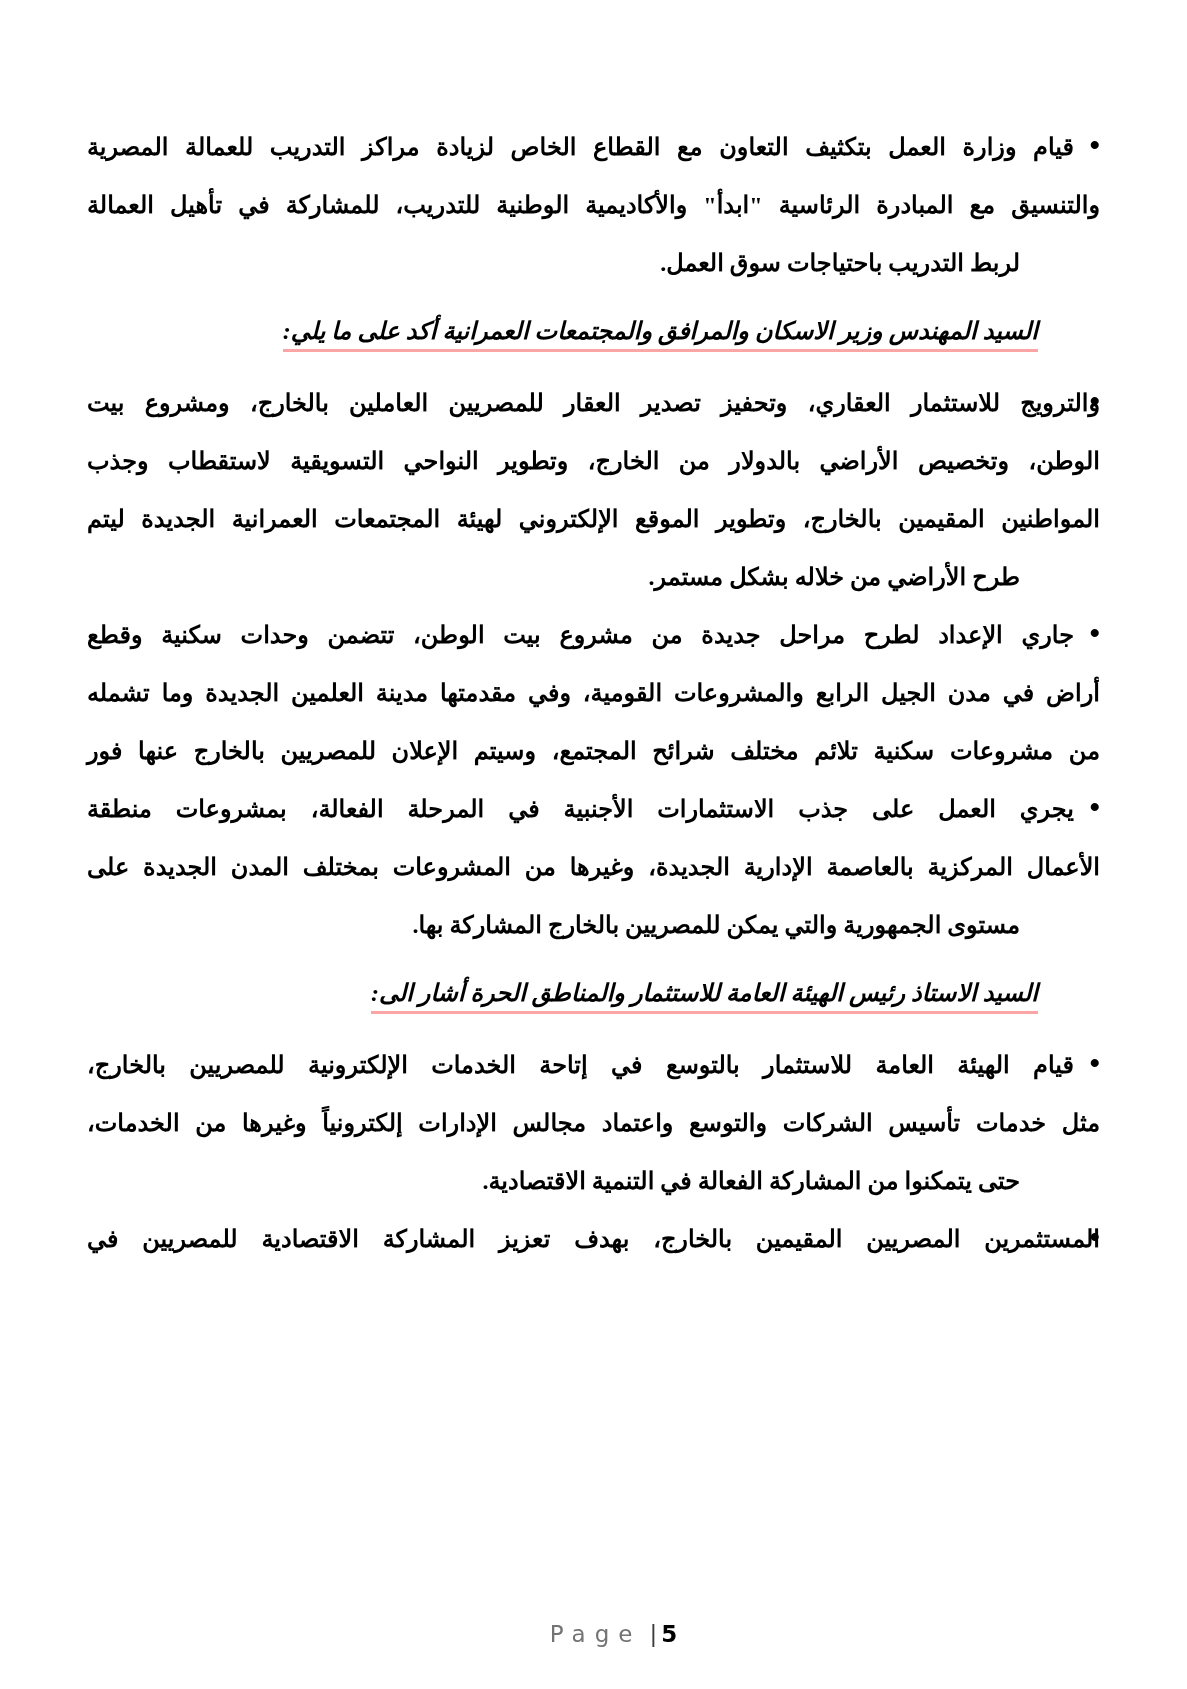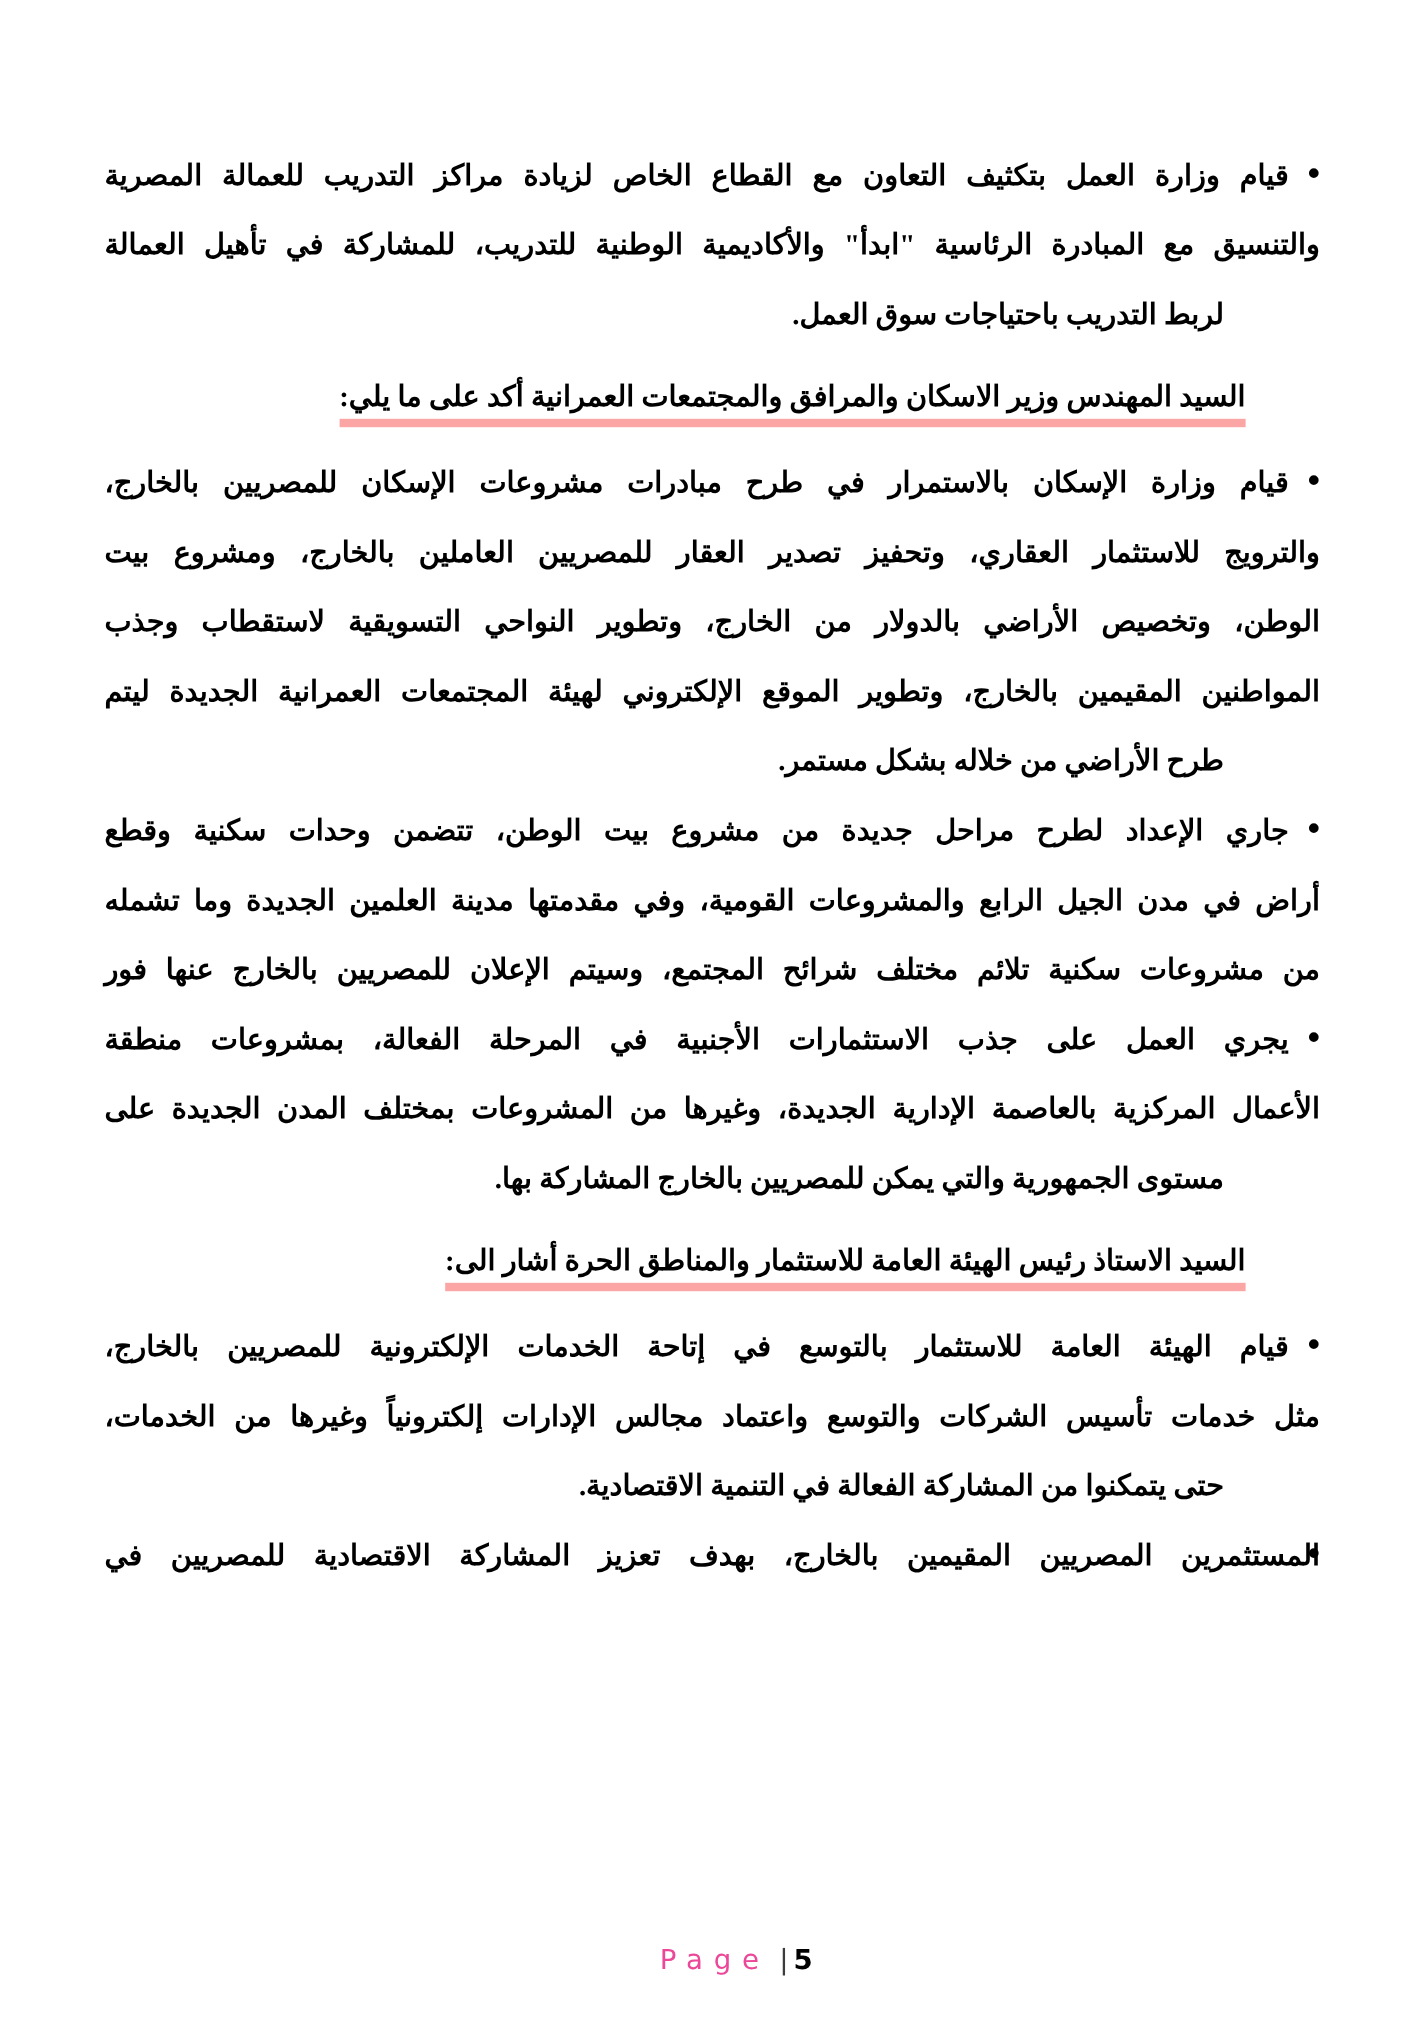--- a/index.html
+++ b/index.html
@@ -43,47 +43,48 @@
     line-height:58px;
   }
   .heading {
     line-height:58px;
     margin:10px 0 14px;
     text-align:right;
     text-align-last:right;
     padding-right:62px;
   }
   .heading .heading-text {
-    border-bottom:7px solid #fca5a5;
+    border-bottom:3px solid #fca5a5;
     padding-bottom:5px;
+    font-style:italic;
   }
 
   .footer {
     position:absolute;
     left:0; bottom:42px;
     width:100%;
     text-align:center;
     direction:ltr;
     font-family:"DejaVu Sans","Liberation Sans",sans-serif;
     font-size:23px;
   }
-  .f-label { color:#ec4899; letter-spacing:9px;margin-left:40px; }
+  .f-label { color:#737373; letter-spacing:9px;margin-left:40px; }
   .f-sep   { color:#3c3c3c; margin:0 4px 0 8px; }
   .f-num   { color:#000000; font-weight:bold; }
 </style>
 </head>
 <body>
 
 <main>
   <div class="doc" id="doc" dir="rtl" lang="ar">
       <div class="line first"><span class="bullet">•</span><span>قيام وزارة العمل بتكثيف التعاون مع القطاع الخاص لزيادة مراكز التدريب للعمالة المصرية</span></div>
       <div class="line"><span>والتنسيق مع المبادرة الرئاسية "ابدأ" والأكاديمية الوطنية للتدريب، للمشاركة في تأهيل العمالة</span></div>
       <div class="line end"><span>لربط التدريب باحتياجات سوق العمل.</span></div>
       <div class="heading"><span class="heading-text">السيد المهندس وزير الاسكان والمرافق والمجتمعات العمرانية أكد على ما يلي:</span></div>
-      <div class="line first"><span class="bullet">•</span><span>قيام وزارة الإسكان بالاستمرار في طرح مبادرات مشروعات الإسكان للمصريين بالخارج،</span></div>
+      <div class="line first"><span class="bullet">•</span></div>
       <div class="line"><span>والترويج للاستثمار العقاري، وتحفيز تصدير العقار للمصريين العاملين بالخارج، ومشروع بيت</span></div>
       <div class="line"><span>الوطن، وتخصيص الأراضي بالدولار من الخارج، وتطوير النواحي التسويقية لاستقطاب وجذب</span></div>
       <div class="line"><span>المواطنين المقيمين بالخارج، وتطوير الموقع الإلكتروني لهيئة المجتمعات العمرانية الجديدة ليتم</span></div>
       <div class="line end"><span>طرح الأراضي من خلاله بشكل مستمر.</span></div>
       <div class="line first"><span class="bullet">•</span><span>جاري الإعداد لطرح مراحل جديدة من مشروع بيت الوطن، تتضمن وحدات سكنية وقطع</span></div>
       <div class="line"><span>أراض في مدن الجيل الرابع والمشروعات القومية، وفي مقدمتها مدينة العلمين الجديدة وما تشمله</span></div>
       <div class="line"><span>من مشروعات سكنية تلائم مختلف شرائح المجتمع، وسيتم الإعلان للمصريين بالخارج عنها فور</span></div>
       <div class="line first"><span class="bullet">•</span><span>يجري العمل على جذب الاستثمارات الأجنبية في المرحلة الفعالة، بمشروعات منطقة</span></div>
       <div class="line"><span>الأعمال المركزية بالعاصمة الإدارية الجديدة، وغيرها من المشروعات بمختلف المدن الجديدة على</span></div>
       <div class="line end"><span>مستوى الجمهورية والتي يمكن للمصريين بالخارج المشاركة بها.</span></div>

